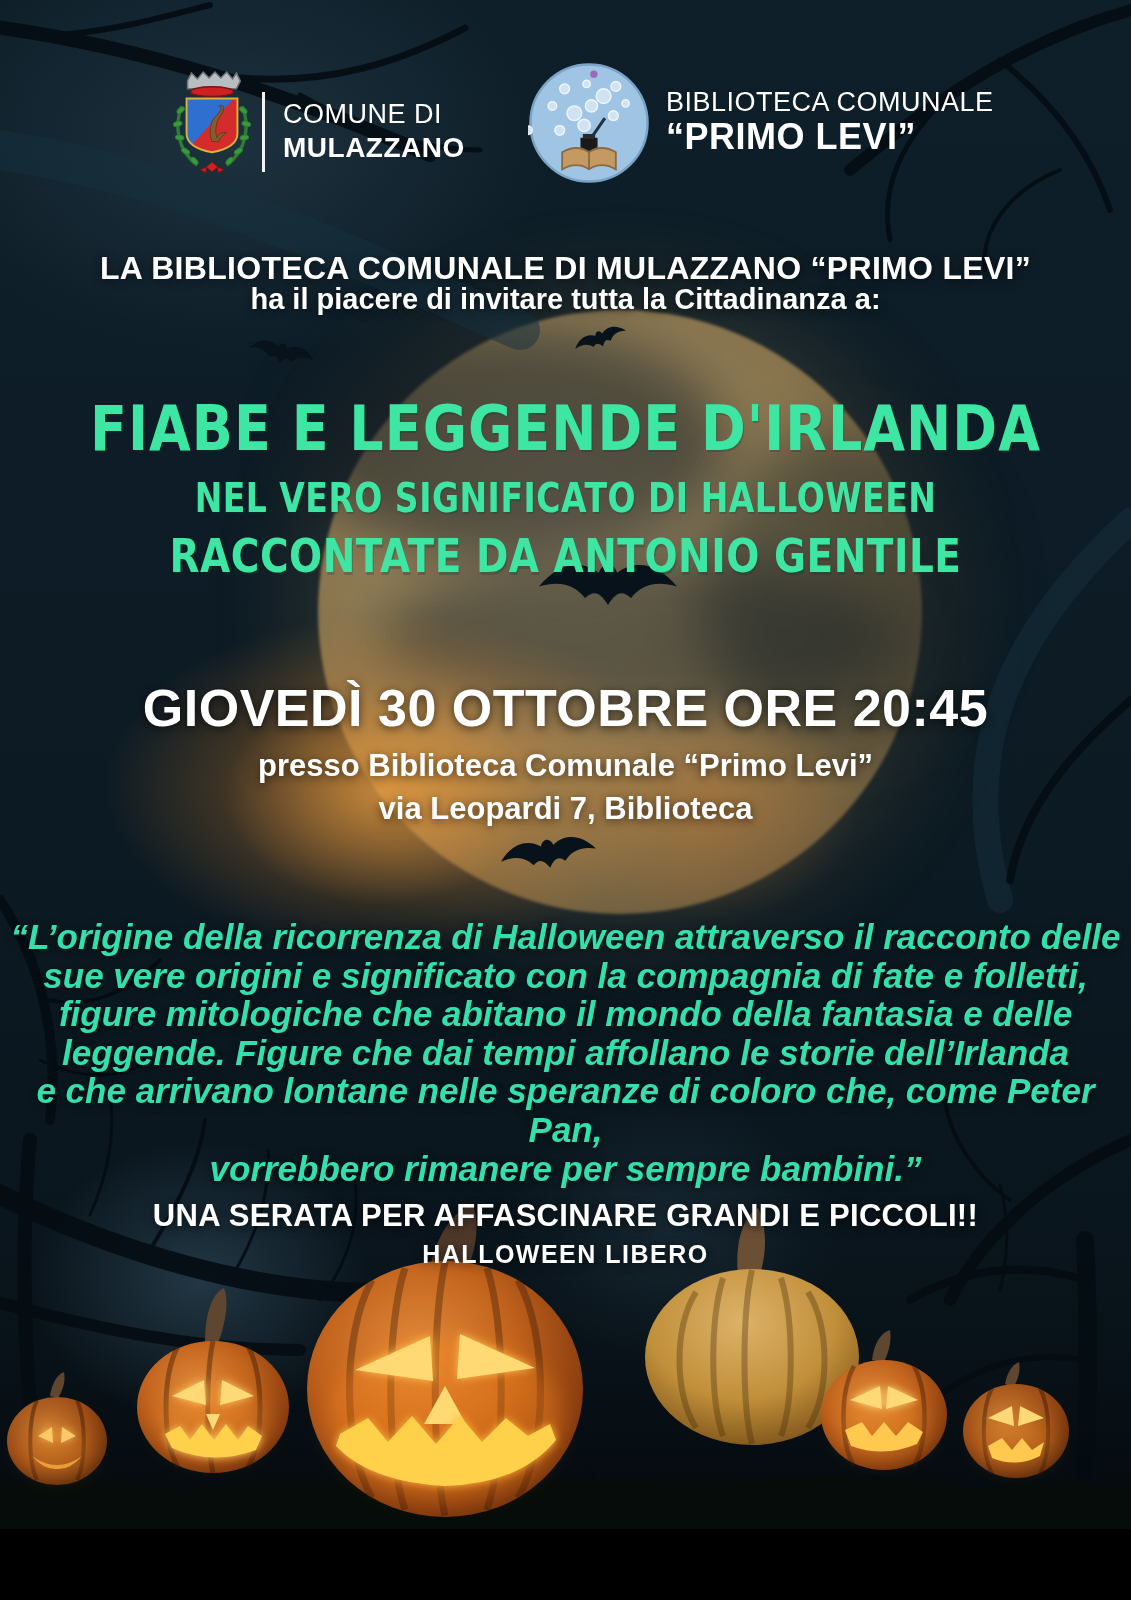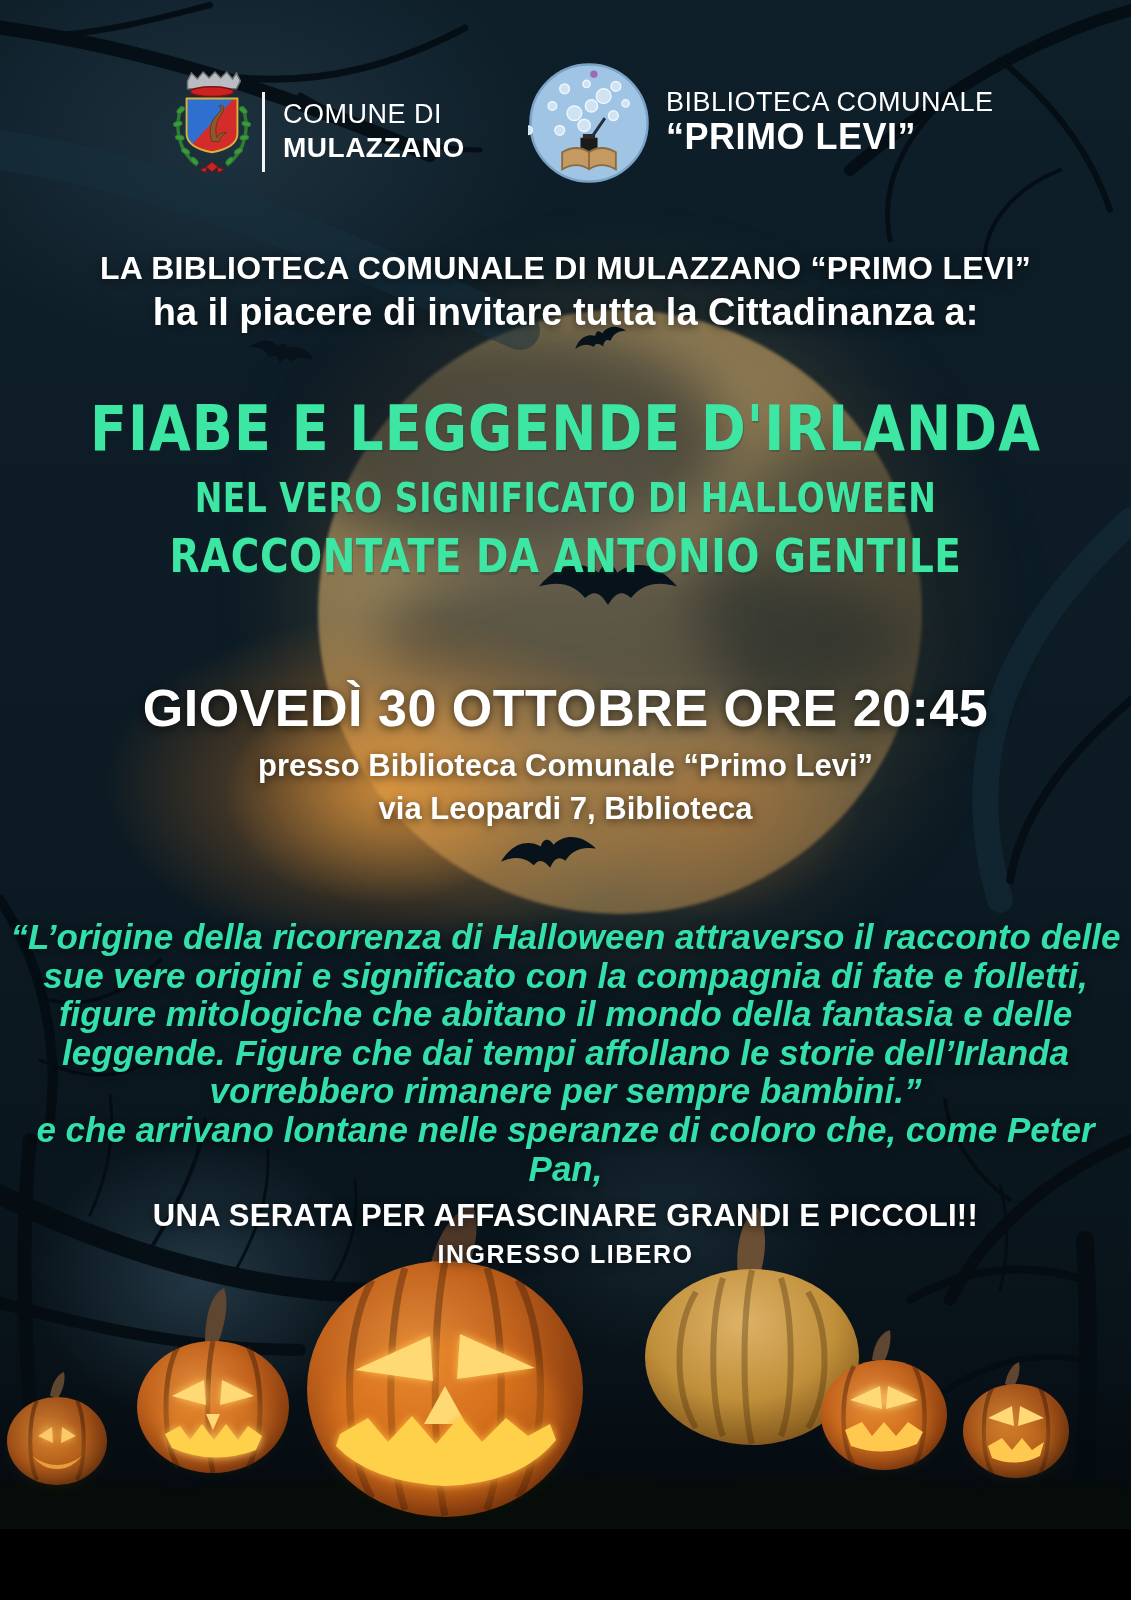--- a/index.html
+++ b/index.html
@@ -41,21 +41,21 @@
   .comune-line1{font-size:27px;font-weight:500;letter-spacing:.5px;line-height:30px;}
   .comune-line2{font-size:28px;font-weight:700;letter-spacing:.5px;line-height:38px;}
   .lib-svg{left:528px;top:62px;width:122px;height:122px;}
   .lib-txt{left:666px;top:87px;text-align:left;}
   .lib-line1{font-size:27px;font-weight:400;letter-spacing:.5px;line-height:30px;}
   .lib-line2{font-size:36px;font-weight:700;letter-spacing:.5px;line-height:40px;}
   
   .tline{position:absolute;left:0;width:100%;text-align:center;color:#fff;
     text-shadow:0 2px 10px rgba(0,0,0,.6);}
   .intro1{top:250px;font-size:32px;font-weight:700;letter-spacing:.3px;}
-  .intro2{top:291px;font-size:38px;font-weight:700;}
+  .intro2{top:283px;font-size:29px;font-weight:700;}
   .brush{color:#3ee6a3;font-family:"DejaVu Sans",sans-serif;font-weight:800;
     text-shadow:1px 2px 0 rgba(0,60,40,.25);}
   .title1{top:392px;font-size:54px;letter-spacing:1px;transform:scaleY(1.15);transform-origin:center top;}
   .title2{top:473px;font-size:33px;letter-spacing:.5px;transform:scaleY(1.25);transform-origin:center top;}
   .title3{top:529px;font-size:39px;letter-spacing:.5px;transform:scaleY(1.2);transform-origin:center top;}
   .date-line{top:678px;font-size:52px;font-weight:700;letter-spacing:.5px;}
   .venue-line{top:748px;font-size:31px;font-weight:600;}
   .addr-line{top:791px;font-size:31px;font-weight:600;}
   .quote{position:absolute;top:918px;left:0;width:100%;text-align:center;
     color:#33e0ac;font-size:35px;font-style:italic;font-weight:600;line-height:38.6px;
@@ -291,20 +291,20 @@
 
   <div class="tline date-line">GIOVEDÌ 30 OTTOBRE ORE 20:45</div>
   <div class="tline venue-line">presso Biblioteca Comunale “Primo Levi”</div>
   <div class="tline addr-line">via Leopardi 7, Biblioteca</div>
 
   <div class="quote">
     <span style="display:block">“L’origine della ricorrenza di Halloween attraverso il racconto delle</span>
     <span style="display:block">sue vere origini e significato con la compagnia di fate e folletti,</span>
     <span style="display:block">figure mitologiche che abitano il mondo della fantasia e delle</span>
     <span style="display:block">leggende. Figure che dai tempi affollano le storie dell’Irlanda</span>
+    <span style="display:block">e che arrivano lontane nelle speranze di coloro che, come Peter Pan,</span>
     <span style="display:block">vorrebbero rimanere per sempre bambini.”</span>
-    <span style="display:block">e che arrivano lontane nelle speranze di coloro che, come Peter Pan,</span>
   </div>
 
   <div class="tline footer1">UNA SERATA PER AFFASCINARE GRANDI E PICCOLI!!</div>
-  <div class="tline footer2">INGRESSO LIBERO</div>
+  <div class="tline footer2">HALLOWEEN LIBERO</div>
 
 </div>
 
 </body></html>

